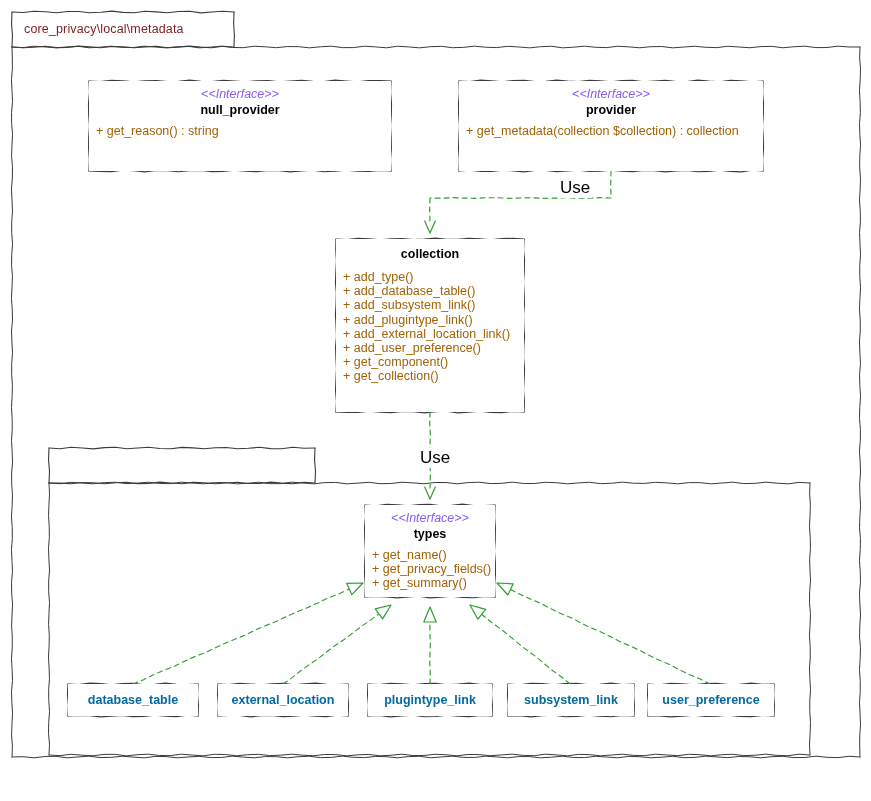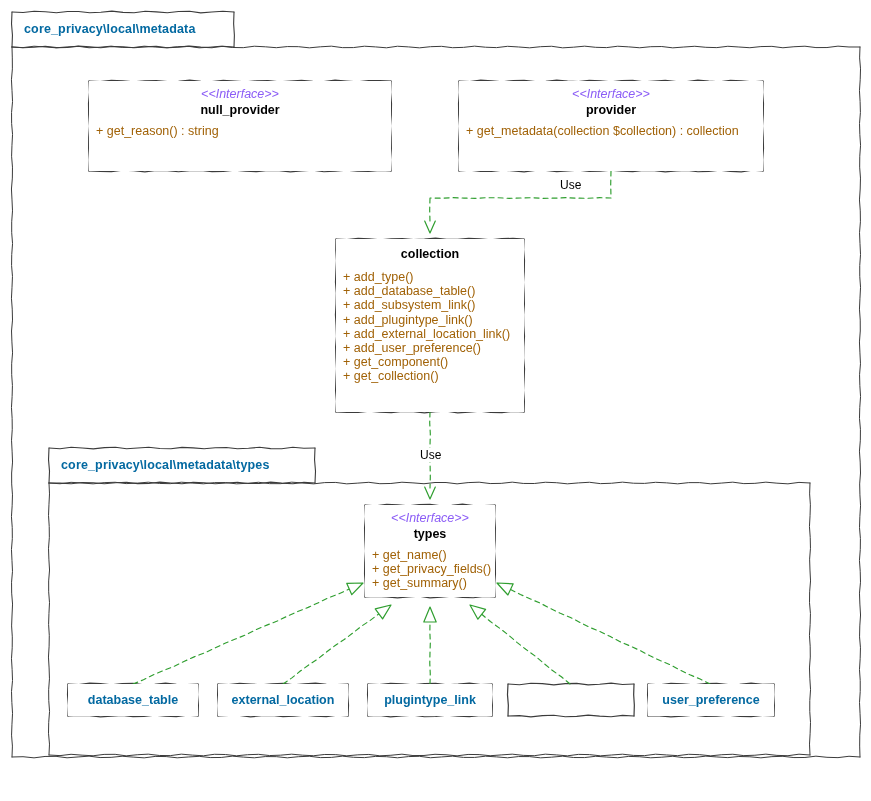--- a/index.html
+++ b/index.html
@@ -23,23 +23,23 @@
     position: absolute;
     left: 0;
     top: 0;
     width: 871px;
     height: 801px;
     pointer-events: none;
   }
   
   .pkg-label {
     position: absolute;
-    font-weight: bold;
-    font-size: 12.5px;
-    color: #0369a1;
+    font-weight: normal;
+    font-size: 12.5px;
+    color: #7f1d1d;
     letter-spacing: 0.15px;
     white-space: nowrap;
   }
   #pkg-outer-label { left: 24px; top: 22px; }
   #pkg-inner-label { left: 61px; top: 458px; }
 
   
   .node {
     position: absolute;
     box-sizing: border-box;
@@ -84,21 +84,21 @@
   }
   .leafname {
     font-weight: bold;
     font-size: 12.5px;
     color: #0369a1;
     white-space: nowrap;
   }
   
   .edge-label {
     position: absolute;
-    font-size: 12px;
+    font-size: 17px;
     color: #000000;
     background: #ffffff;
     padding: 0 2px;
     white-space: nowrap;
   }
 </style>
 </head>
 <body>
 
 <div id="canvas">
@@ -194,21 +194,20 @@
       <path d="M283.00,684.00L291.88,677.85L300.30,671.06L309.04,664.71L318.08,658.77L326.50,651.99L335.15,645.52L344.17,639.56L352.78,633.04L361.26,626.34L370.26,620.35L378.89,613.86" stroke="#2f9e2f" stroke-width="1.15" fill="none" stroke-dasharray="5,4" stroke-linecap="round" stroke-linejoin="round"></path>
       <path d="M391,605 L382.6,618.9 L375.2,608.9 Z" stroke="#2f9e2f" stroke-width="1.2" fill="#ffffff" stroke-linecap="round" stroke-linejoin="round"></path>
       <path d="M430.00,684.00L430.26,673.67L429.77,663.33L429.98,653.00L430.33,642.67L429.86,632.33L430.00,622.00" stroke="#2f9e2f" stroke-width="1.15" fill="none" stroke-dasharray="5,4" stroke-linecap="round" stroke-linejoin="round"></path>
       <path d="M430,607 L436.2,622.0 L423.8,622.0 Z" stroke="#2f9e2f" stroke-width="1.2" fill="#ffffff" stroke-linecap="round" stroke-linejoin="round"></path>
       <path d="M570.00,684.00L561.38,676.78L552.18,670.28L543.53,663.09L534.92,655.85L525.78,649.28L516.94,642.33L508.39,635.02L499.51,628.12L490.38,621.54L481.77,614.30" stroke="#2f9e2f" stroke-width="1.15" fill="none" stroke-dasharray="5,4" stroke-linecap="round" stroke-linejoin="round"></path>
       <path d="M470,605 L485.6,609.4 L477.9,619.2 Z" stroke="#2f9e2f" stroke-width="1.2" fill="#ffffff" stroke-linecap="round" stroke-linejoin="round"></path>
       <path d="M710.00,684.00L700.14,679.04L689.93,674.81L680.00,669.99L670.26,664.78L660.07,660.51L650.08,655.81L640.31,650.66L630.28,646.04L620.10,641.75L610.36,636.55L600.43,631.72L590.19,627.56L580.31,622.62L570.52,617.51L560.31,613.29L550.37,608.50L540.60,603.34L530.46,598.96L520.39,594.44L510.55,589.43" stroke="#2f9e2f" stroke-width="1.15" fill="none" stroke-dasharray="5,4" stroke-linecap="round" stroke-linejoin="round"></path>
       <path d="M497,583 L513.2,583.8 L507.9,595.0 Z" stroke="#2f9e2f" stroke-width="1.2" fill="#ffffff" stroke-linecap="round" stroke-linejoin="round"></path>
     </svg>
 <div class="pkg-label" id="pkg-outer-label" style="left: 24px; top: 22px;">core_privacy\local\metadata</div>
-    <div class="pkg-label" id="pkg-inner-label" style="left: 61px; top: 458px;">core_privacy\local\metadata\types</div>
     <div class="node" style="left: 89px; top: 81px; width: 302px; height: 90px;">
       <div class="node-head" style="height: 38px; box-sizing: border-box;">
         <span class="stereo">&lt;&lt;Interface&gt;&gt;</span>
         <span class="nodename">null_provider</span>
       </div>
       <div class="node-body">
         <div class="member">+ get_reason() : string</div>
       </div>
     </div>
     <div class="node" style="left: 459px; top: 81px; width: 304px; height: 90px;">
@@ -248,18 +247,21 @@
     </div>
     <div class="leafnode" style="left: 68px; top: 684px; width: 130px; height: 32px;">
       <span class="leafname">database_table</span>
     </div>
     <div class="leafnode" style="left: 218px; top: 684px; width: 130px; height: 32px;">
       <span class="leafname">external_location</span>
     </div>
     <div class="leafnode" style="left: 368px; top: 684px; width: 124px; height: 32px;">
       <span class="leafname">plugintype_link</span>
     </div>
+    <div class="leafnode" style="left: 508px; top: 684px; width: 126px; height: 32px;">
+      <span class="leafname">subsystem_link</span>
+    </div>
     <div class="leafnode" style="left: 648px; top: 684px; width: 126px; height: 32px;">
       <span class="leafname">user_preference</span>
     </div>
     <div class="edge-label" style="left: 558px; top: 178px;">Use</div>
     <div class="edge-label" style="left: 418px; top: 448px;">Use</div>
   </div>
 
 </body></html>

